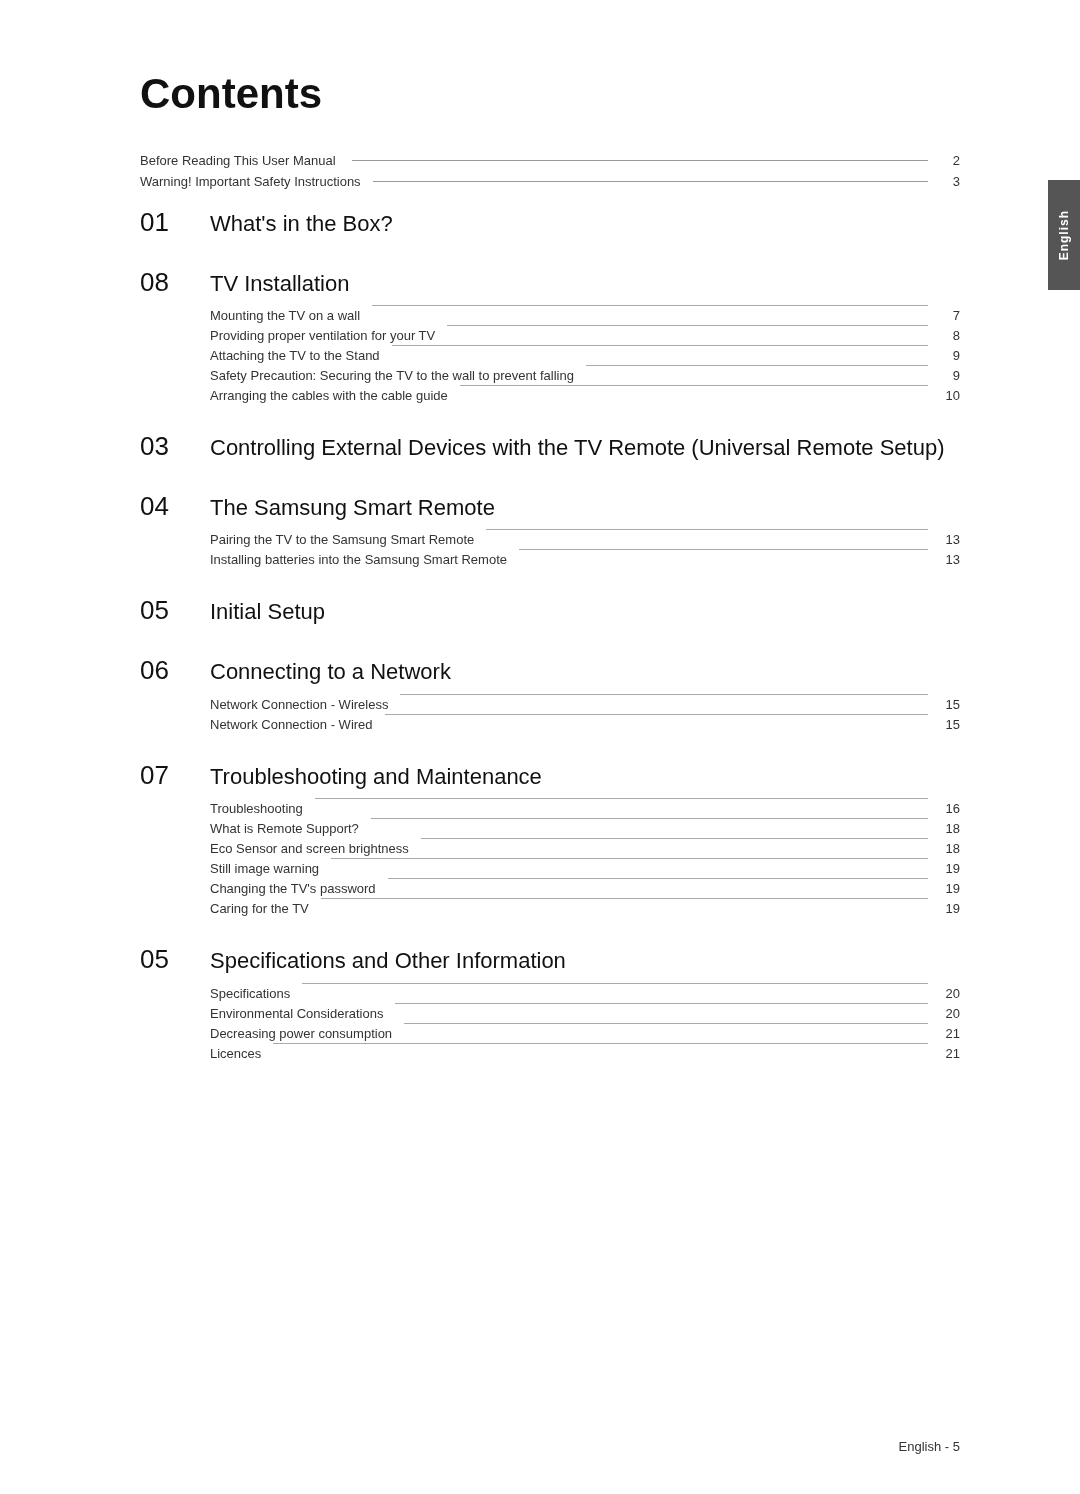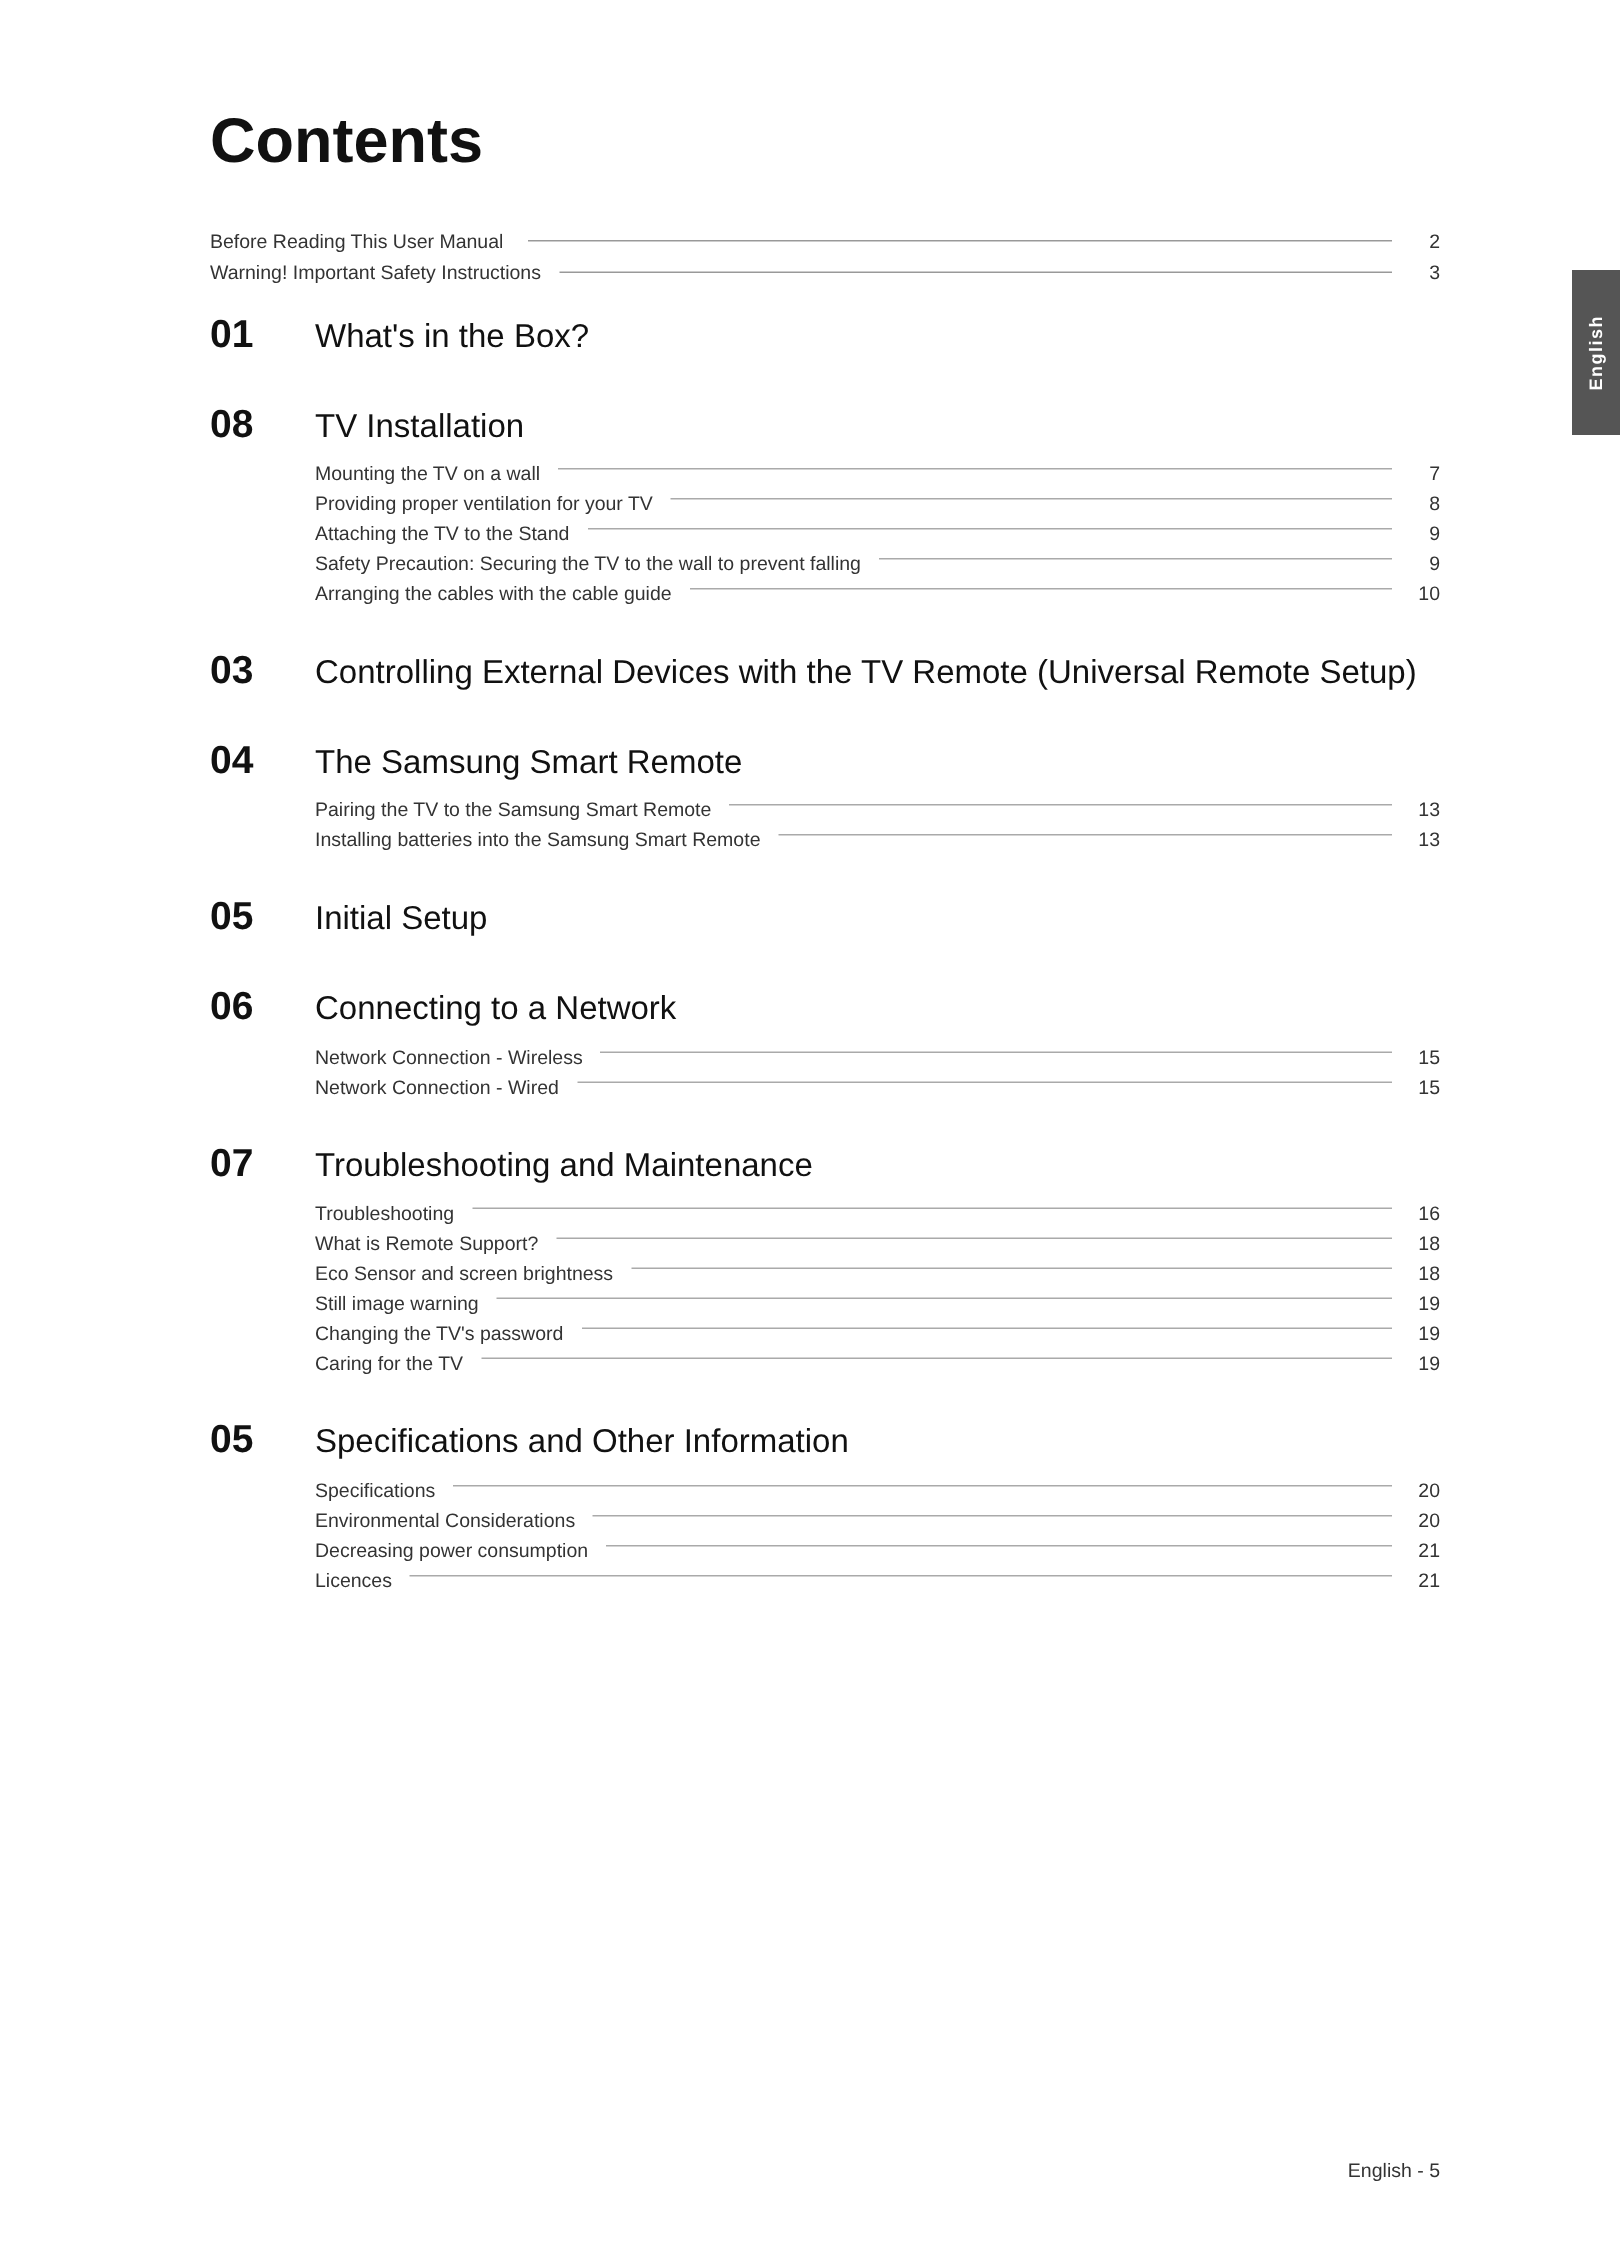--- a/index.html
+++ b/index.html
@@ -101,40 +101,40 @@
     }
 
     .section-header {
       display: flex;
       align-items: baseline;
       margin-bottom: 10px;
     }
 
     .section-number {
       font-size: 26px;
-      font-weight: bold;
+      font-weight: normal;
       color: #111111;
       min-width: 70px;
       flex-shrink: 0;
     }
 
     .section-title {
       font-size: 22px;
       font-weight: normal;
       color: #111111;
       line-height: 1.3;
     }
 
     .section-items {
       padding-left: 70px;
     }
 
     .section-item {
       display: flex;
-      align-items: center;
+      align-items: flex-start;
       margin-bottom: 5px;
       width: 100%;
     }
 
     .section-item-label {
       font-size: 13px;
       color: #333333;
       flex-shrink: 0;
     }
 

